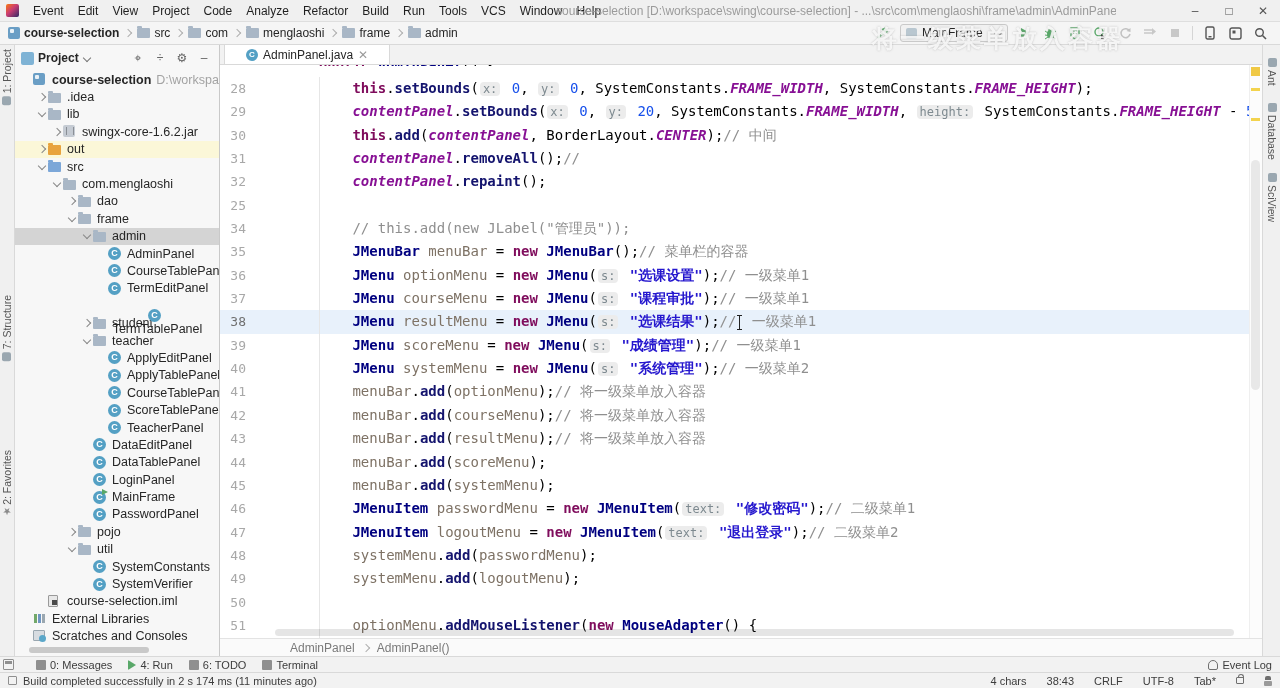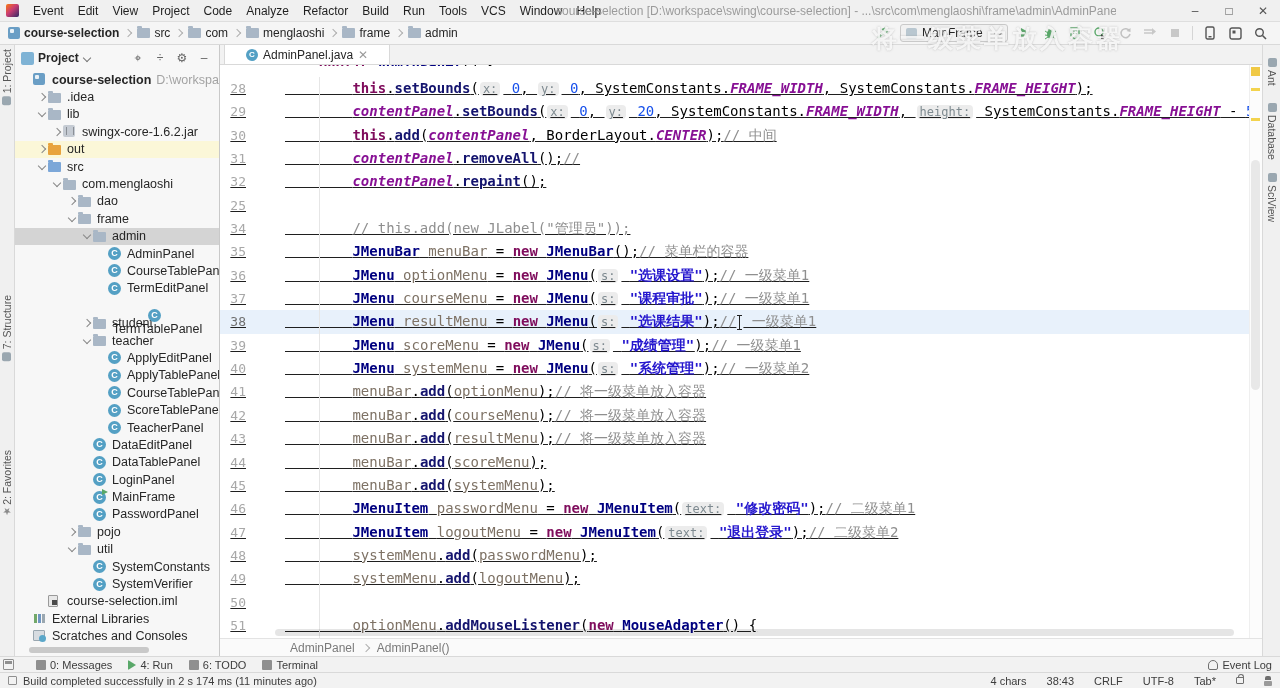--- a/index.html
+++ b/index.html
@@ -97,21 +97,21 @@
 
   
   #editor { flex:1; background:#fff; position:relative; overflow:hidden; }
   #tabbar { height:20px; background:#F2F2F2; border-bottom:1px solid #D9D9D9; display:flex; align-items:flex-end; padding-left:4px;}
   #tab-adminpanel { display:flex; align-items:center; gap:5px; height:20px; padding:0 21px; background:#FFFFFF; border:1px solid #D9D9D9; border-bottom:none; font-size:12px; color:#262626;}
   .tab-class-ic { width:12px; height:12px; border-radius:50%; background:#54A0C4; color:#fff; font-size:8px; line-height:12px; text-align:center; font-weight:bold; flex:none;}
   .tab-class-ic::after{content:"C";}
   .tab-close { color:#9a9a9a; font-size:12px; line-height:12px;}
 
   #code-area { position:absolute; top:20px; left:0; right:13px; bottom:18px; overflow:hidden;
-    font-family:"DejaVu Sans Mono",monospace; font-size:14px;text-decoration:underline; }
+    font-family:"DejaVu Sans Mono",monospace; font-size:14px; }
   #indent-guide { position:absolute; top:12px; bottom:0; left:calc(65px + 4ch); width:1px; background:#E6E6E6; }
   .code-line { display:flex; height:23.35px; line-height:23.35px; white-space:pre; }
   .code-line.current { background:#E8F1FB; }
   .gutter-num { width:26px; flex:none; text-align:right; color:#A8A8A8; font-size:13px; }
   .code-line.current .gutter-num { color:#6f6f6f; }
   .code-text { padding-left:39px; flex:1; overflow:hidden; color:#000; }
   .code-line.partial { height:12px; overflow:hidden; }
   .code-line.partial .code-text { transform:translateY(-11px); }
 
   .sg-p { color:#000000; }

